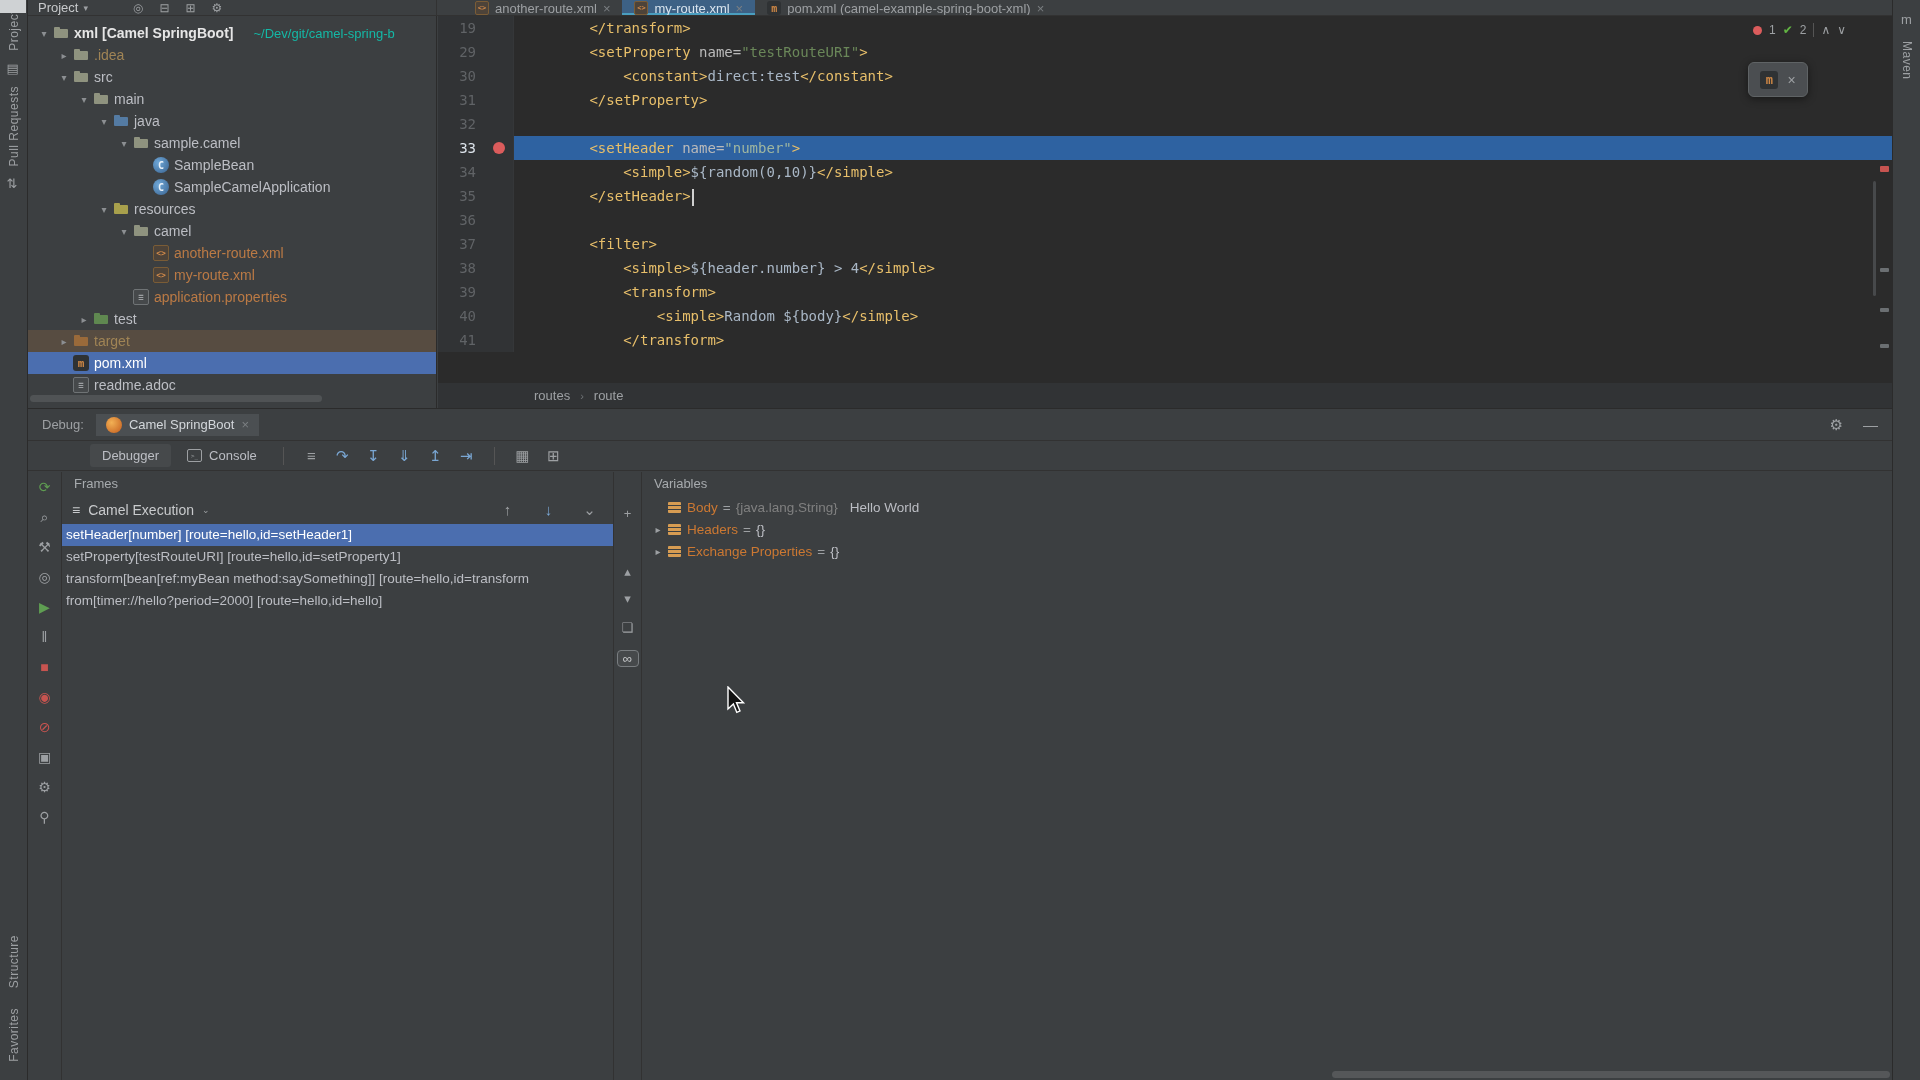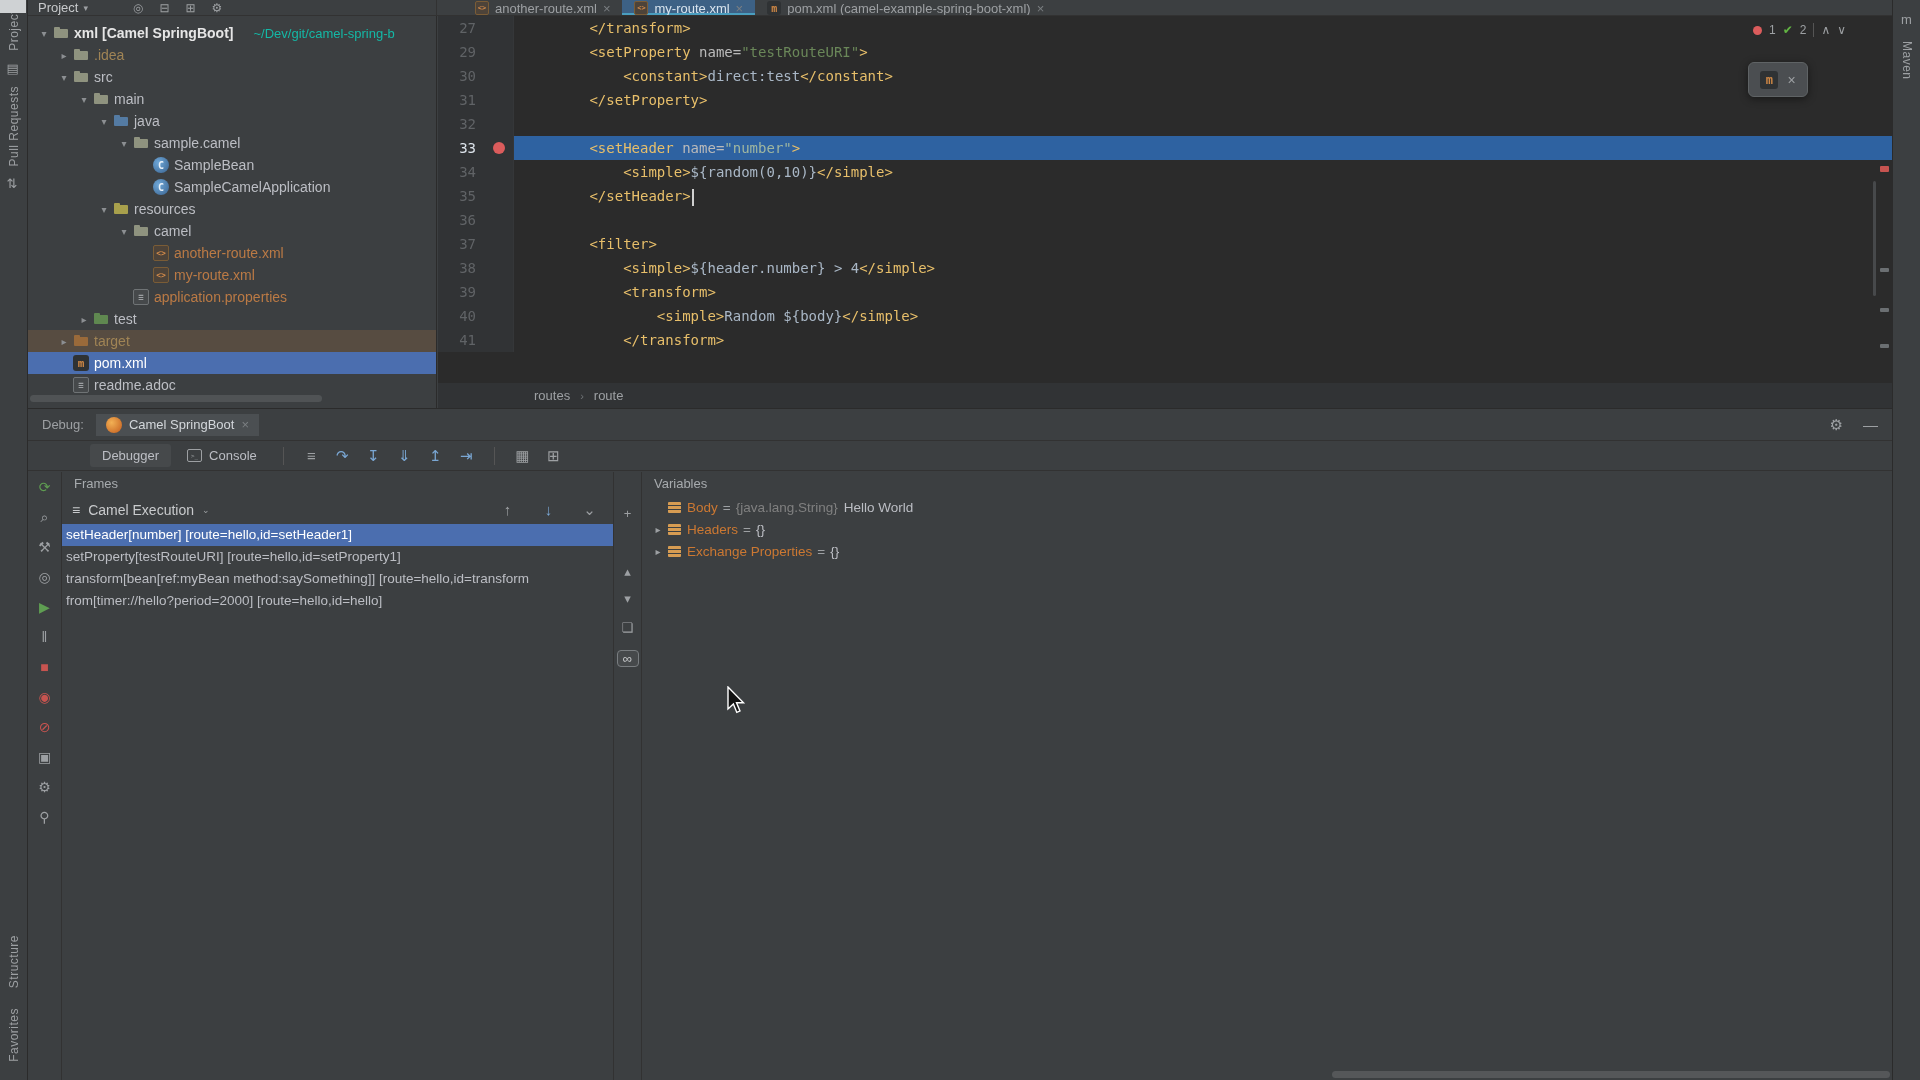--- a/index.html
+++ b/index.html
@@ -110,21 +110,21 @@
   .frow.sel{background:#4b6eaf;color:#fff}
   #dbg-strip{width:28px;flex:none;border-right:1px solid #323232;display:flex;flex-direction:column;align-items:center}
   #dbg-strip .si{font-size:13px}
   .inf{border:1px solid #797d80;border-radius:4px;width:22px;height:17px;line-height:15px;text-align:center;background:#46494b;color:#c8cacc;font-size:12px}
   #variables{flex:1;display:flex;flex-direction:column;overflow:hidden}
   .vrow{height:22px;display:flex;align-items:center;padding-left:8px;font-size:13.5px;white-space:nowrap}
   .vchev{width:16px;flex:none;text-align:center;color:#9da0a3;font-size:10px}
   .vic{width:13px;height:11px;flex:none;background:repeating-linear-gradient(to bottom,#d79c52 0 3px,rgba(0,0,0,0) 3px 4px);border-radius:1px;margin:0 6px 0 2px}
   .vname{color:#cc7832}
   .veq{color:#9da0a3;margin:0 5px}
-  .vtype{color:#808080;margin-right:6px}
+  .vtype{color:#808080;margin-right:12px}
   .vval{color:#bcbec4}
 
   
   #bottom-scroll{position:absolute;right:30px;bottom:2px;width:558px;height:7px;background:#595c5e;border-radius:4px;opacity:.85;z-index:6}
   #mouse-cursor{position:absolute;left:726px;top:686px;z-index:9}
 </style>
 </head>
 <body>
 
 <div id="corner"></div>
@@ -264,21 +264,21 @@
         <span class="chev"></span>
         <span class="ic ic-text">≡</span>
         <span class="tlbl">readme.adoc</span>
       </div>
     </div>
   <div id="proj-hscroll"></div>
 </div>
 
 <div id="editor-pane">
   <div id="code">
-      <div class="eline"><span class="gnum">27</span><span class="gmark"></span><span class="codewrap"><span class="sg-p">        </span><span class="sg-t">&lt;/transform&gt;</span></span></div>
+      <div class="eline"><span class="gnum">19</span><span class="gmark"></span><span class="codewrap"><span class="sg-p">        </span><span class="sg-t">&lt;/transform&gt;</span></span></div>
       <div class="eline"><span class="gnum">29</span><span class="gmark"></span><span class="codewrap"><span class="sg-p">        </span><span class="sg-t">&lt;setProperty</span><span class="sg-a"> name=</span><span class="sg-v">"testRouteURI"</span><span class="sg-t">&gt;</span></span></div>
       <div class="eline"><span class="gnum">30</span><span class="gmark"></span><span class="codewrap"><span class="sg-p">            </span><span class="sg-t">&lt;constant&gt;</span><span class="sg-p">direct:test</span><span class="sg-t">&lt;/constant&gt;</span></span></div>
       <div class="eline"><span class="gnum">31</span><span class="gmark"></span><span class="codewrap"><span class="sg-p">        </span><span class="sg-t">&lt;/setProperty&gt;</span></span></div>
       <div class="eline"><span class="gnum">32</span><span class="gmark"></span><span class="codewrap"></span></div>
       <div class="eline exec"><span class="gnum">33</span><span class="gmark bp"></span><span class="codewrap"><span class="sg-p">        </span><span class="sg-t">&lt;setHeader</span><span class="sg-a"> name=</span><span class="sg-v">"number"</span><span class="sg-t">&gt;</span></span></div>
       <div class="eline"><span class="gnum">34</span><span class="gmark"></span><span class="codewrap"><span class="sg-p">            </span><span class="sg-t">&lt;simple&gt;</span><span class="sg-p">${random(0,10)}</span><span class="sg-t">&lt;/simple&gt;</span></span></div>
       <div class="eline"><span class="gnum">35</span><span class="gmark"></span><span class="codewrap"><span class="sg-p">        </span><span class="sg-t">&lt;/setHeader&gt;</span><span class="caret"></span></span></div>
       <div class="eline"><span class="gnum">36</span><span class="gmark"></span><span class="codewrap"></span></div>
       <div class="eline"><span class="gnum">37</span><span class="gmark"></span><span class="codewrap"><span class="sg-p">        </span><span class="sg-t">&lt;filter&gt;</span></span></div>
       <div class="eline"><span class="gnum">38</span><span class="gmark"></span><span class="codewrap"><span class="sg-p">            </span><span class="sg-t">&lt;simple&gt;</span><span class="sg-p">${header.number} &gt; 4</span><span class="sg-t">&lt;/simple&gt;</span></span></div>

